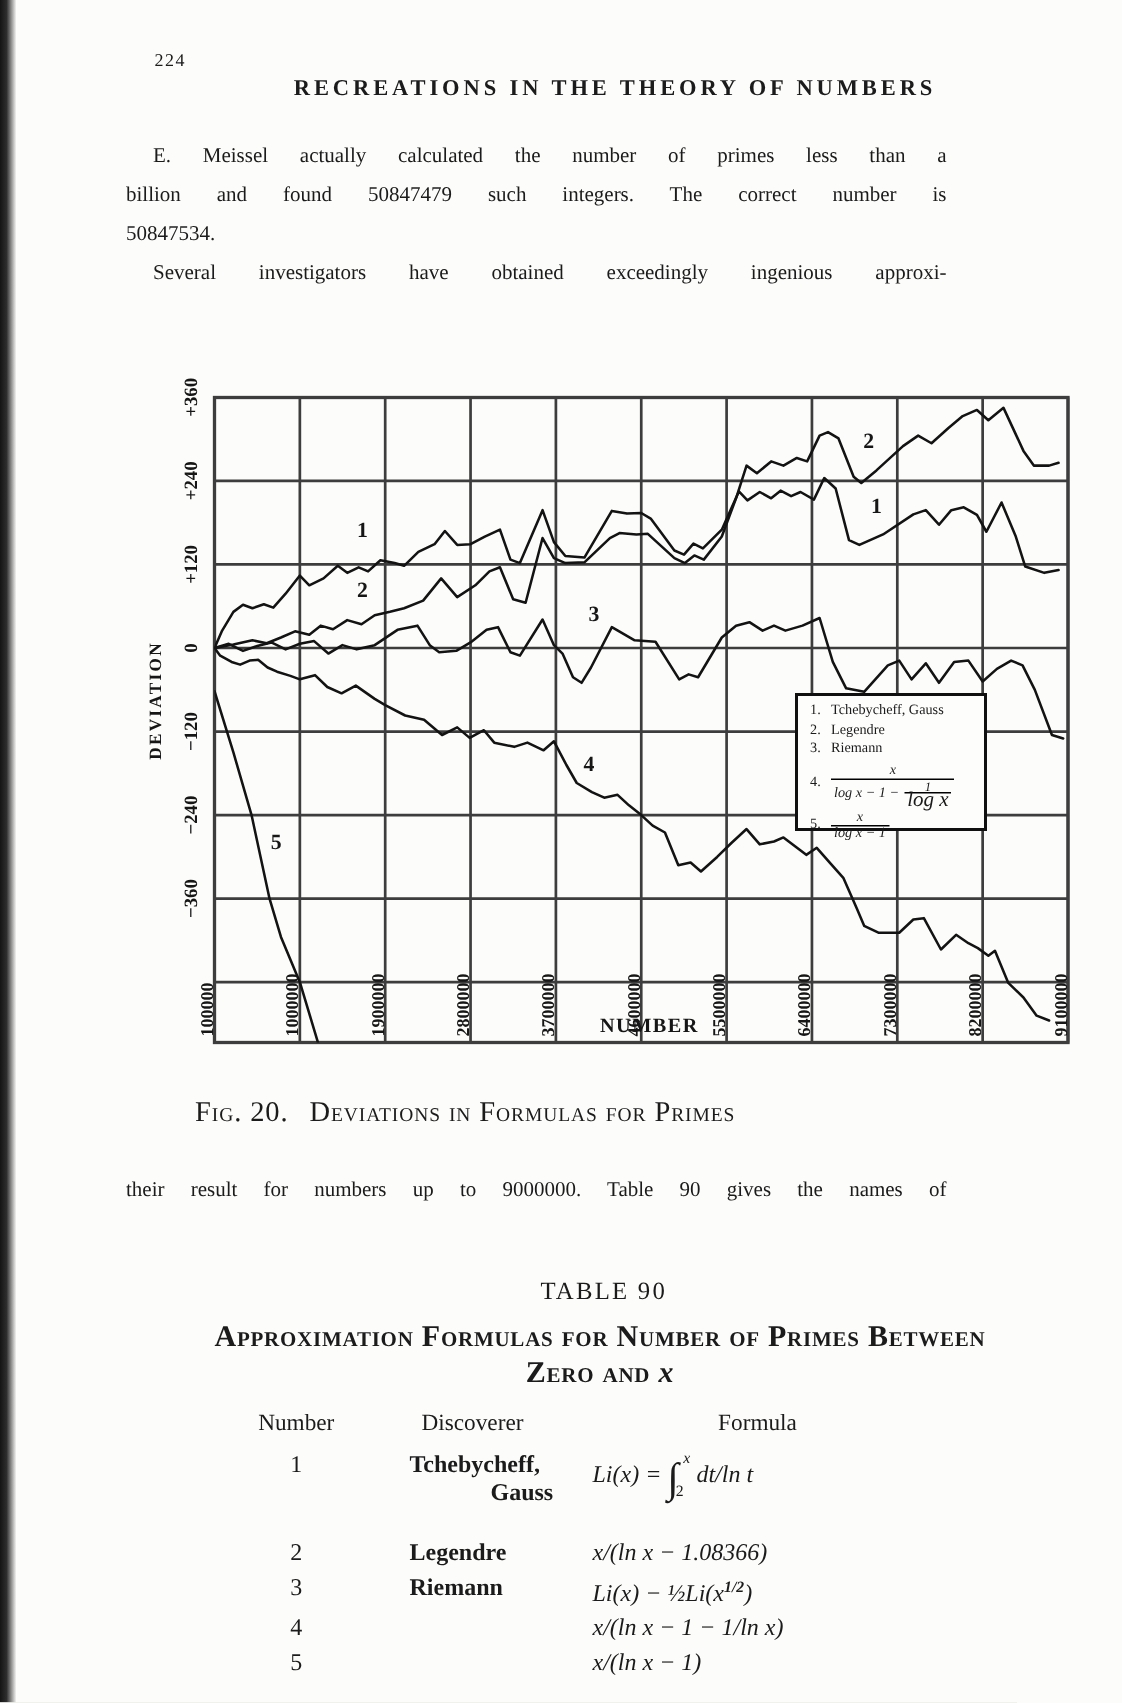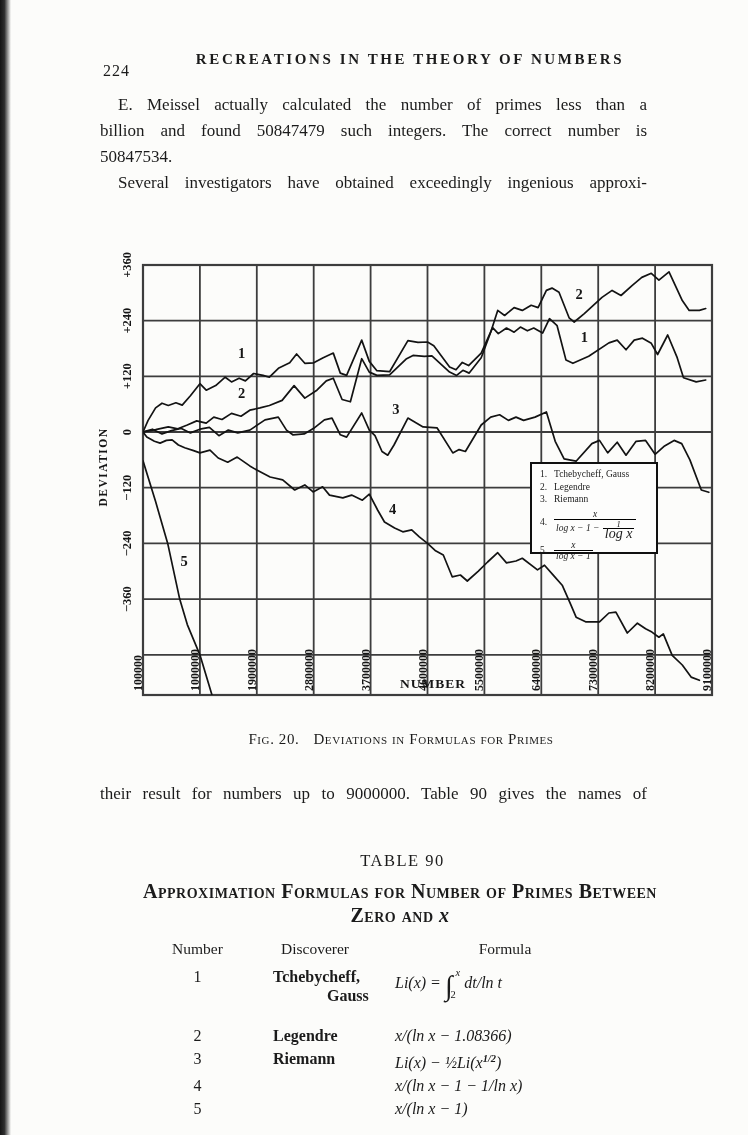--- a/index.html
+++ b/index.html
@@ -1,45 +1,45 @@
 <!DOCTYPE html>
 <html><head>
 <meta charset="utf-8">
 <style>
   html,body{margin:0;padding:0;background:#e8e8e4;}
   .page{position:relative;width:748px;height:1135px;margin:0 auto;background:#fcfcfa;
         overflow:hidden;font-family:"Liberation Serif",serif;color:#1b1b1b;}
   .edge-strip{position:absolute;left:0;top:0;width:11px;height:100%;
         background:linear-gradient(90deg,#141414 0%,#2e2e2e 40%,rgba(140,140,140,0) 100%);}
-  .pagenum{position:absolute;left:103px;top:62px;font-size:16px;letter-spacing:1px;}
+  .pagenum{position:absolute;left:103px;top:33px;font-size:12px;letter-spacing:1px;}
   .runhead{position:absolute;left:150px;top:51px;width:520px;text-align:center;
         font-size:15px;font-weight:700;letter-spacing:2.6px;}
-  .para{position:absolute;left:100px;width:547px;font-size:17px;line-height:26px;}
+  .para{position:absolute;left:84px;width:547px;font-size:14px;line-height:26px;}
   .para .ln{white-space:nowrap;}
   .para .ln.j{white-space:normal;text-align:justify;text-align-last:justify;}
   .indent{text-indent:18px;}
   
   .chart-wrap{position:absolute;left:95px;top:245px;width:640px;height:470px;}
   .chart-wrap svg{position:absolute;left:0;top:0;}
   svg text{font-family:"Liberation Serif",serif;fill:#161616;}
   .legend-box{position:absolute;left:435px;top:217px;width:128px;height:92px;
         background:#fdfdfc;border:2px solid #101010;box-sizing:border-box;
         padding:5px 4px 2px 8px;font-size:9.5px;line-height:11.5px;}
   .legend-row{display:flex;align-items:center;margin-bottom:1px;}
   .legend-row .no{width:14px;flex:none;}
   .legend-row.f4{margin-top:3px;margin-bottom:2px;}
   .frac{display:inline-block;vertical-align:middle;text-align:center;font-style:italic;}
   .frac .fn{display:block;border-bottom:1px solid #000;padding:0 3px;line-height:10px;}
   .frac .fd{display:block;padding:0 2px;line-height:11px;white-space:nowrap;}
   .frac .fd .frac{margin-left:1px;}
   .frac .frac .fn{line-height:8px;font-size:8.5px;}
   .frac .frac .fd{line-height:9px;font-size:14px;}
   
-  .caption{position:absolute;left:116px;top:731px;width:570px;text-align:center;
-        font-size:15px;font-variant:small-caps;letter-spacing:0.6px;}
+  .caption{position:absolute;left:130px;top:731px;width:570px;text-align:left;
+        font-size:19px;font-variant:small-caps;letter-spacing:0.6px;}
   .caption .fig{margin-right:14px;}
   
   .tbl-title{position:absolute;left:130px;top:851px;width:545px;text-align:center;
         font-size:16.5px;letter-spacing:1.5px;}
   .tbl-sub{position:absolute;left:90px;top:879px;width:620px;text-align:center;
         font-size:20px;font-variant:small-caps;font-weight:600;letter-spacing:0.5px;line-height:24px;}
   .tbl-sub i{font-variant:normal;}
   .tbl{position:absolute;left:160px;top:940px;display:grid;
         grid-template-columns:75px 160px 220px;font-size:16px;}
   .tbl .hd{text-align:center;font-size:15.5px;padding-bottom:10px;}

